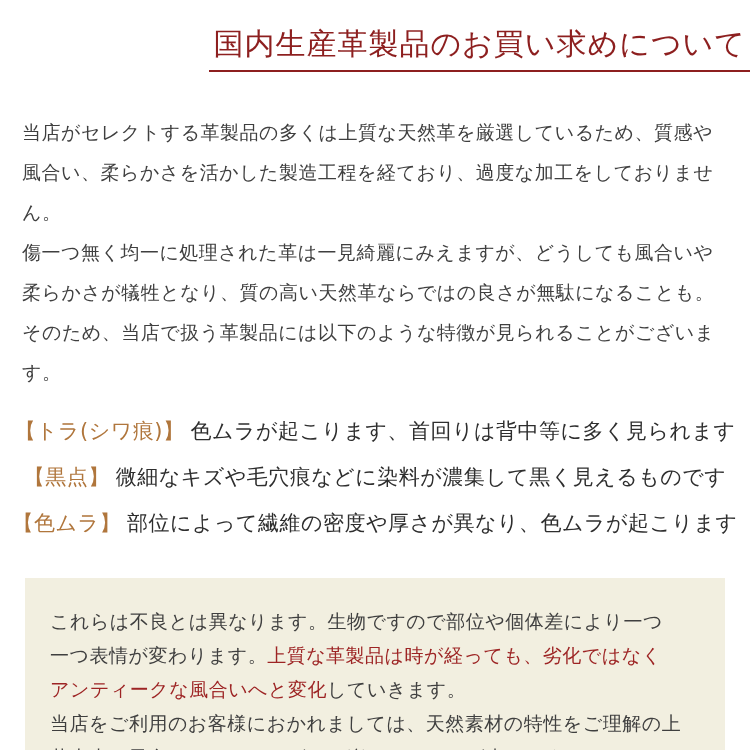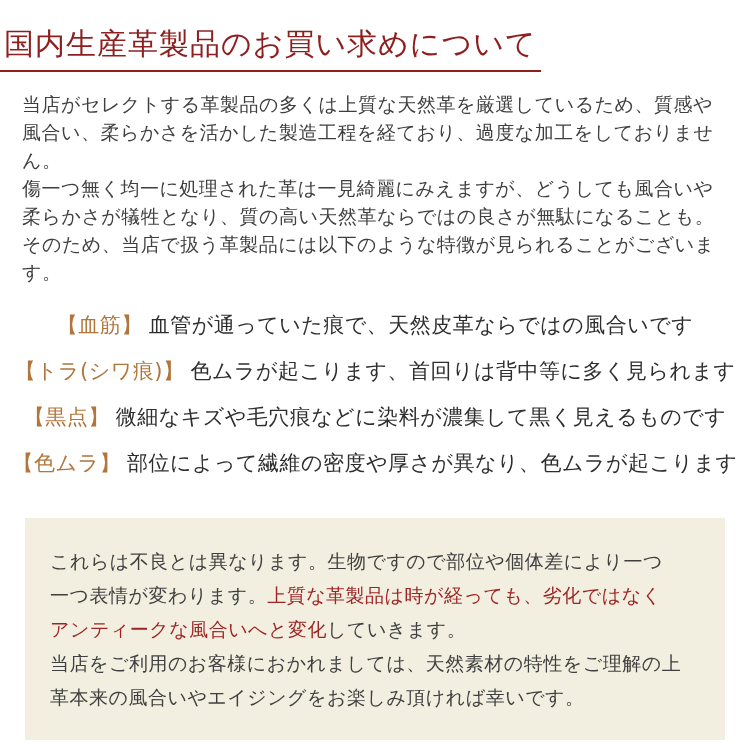--- a/index.html
+++ b/index.html
@@ -16,38 +16,38 @@
   body{
     width:750px;height:750px;
     background:var(--page-bg);
     font-family:"DejaVu Serif","Liberation Serif",serif;
     color:var(--body-ink);
     overflow:hidden;
   }
   .page{width:750px;height:750px;position:relative;}
 
   .title-wrap{
-    text-align:left;
+    text-align:right;
     margin-top:24px;
   }
   .page-title{
     display:inline-block;
     font-size:30px;
     font-weight:normal;
     color:var(--title-red);
     border-bottom:2px solid var(--title-red);
     padding:0 4px 7px 4px;
     letter-spacing:1px;
     line-height:1.3;
   }
 
   .intro{
-    margin:18px 20px 0 22px;
+    margin:40px 20px 0 22px;
     font-size:19px;
-    line-height:28px;
+    line-height:40px;
     color:var(--body-ink);
     white-space:pre-line;
     letter-spacing:0.5px;
   }
 
   .feature-list{
     margin-top:16px;
     list-style:none;
     font-family:"DejaVu Sans","Liberation Sans",sans-serif;
   }
@@ -89,21 +89,20 @@
     <h1 class="page-title">国内生産革製品のお買い求めについて</h1>
   </div>
 
   <p class="intro">当店がセレクトする革製品の多くは上質な天然革を厳選しているため、質感や
 風合い、柔らかさを活かした製造工程を経ており、過度な加工をしておりません。
 傷一つ無く均一に処理された革は一見綺麗にみえますが、どうしても風合いや
 柔らかさが犠牲となり、質の高い天然革ならではの良さが無駄になることも。
 そのため、当店で扱う革製品には以下のような特徴が見られることがございます。</p>
 
   <ul class="feature-list">
-      <li class="feature-item"><span class="feature-term">【血筋】</span><span class="feature-desc">血管が通っていた痕で、天然皮革ならではの風合いです</span></li>
       <li class="feature-item"><span class="feature-term">【トラ(シワ痕)】</span><span class="feature-desc">色ムラが起こります、首回りは背中等に多く見られます</span></li>
       <li class="feature-item"><span class="feature-term">【黒点】</span><span class="feature-desc">微細なキズや毛穴痕などに染料が濃集して黒く見えるものです</span></li>
       <li class="feature-item"><span class="feature-term">【色ムラ】</span><span class="feature-desc">部位によって繊維の密度や厚さが異なり、色ムラが起こります</span></li>
     </ul>
 
   <div class="note-box">
     <p class="note-text"><span class="seg-default">これらは不良とは異なります。生物ですので部位や個体差により一つ
 一つ表情が変わります。</span><span class="seg-red">上質な革製品は時が経っても、劣化ではなく
 アンティークな風合いへと変化</span><span class="seg-default">していきます。
 当店をご利用のお客様におかれましては、天然素材の特性をご理解の上

